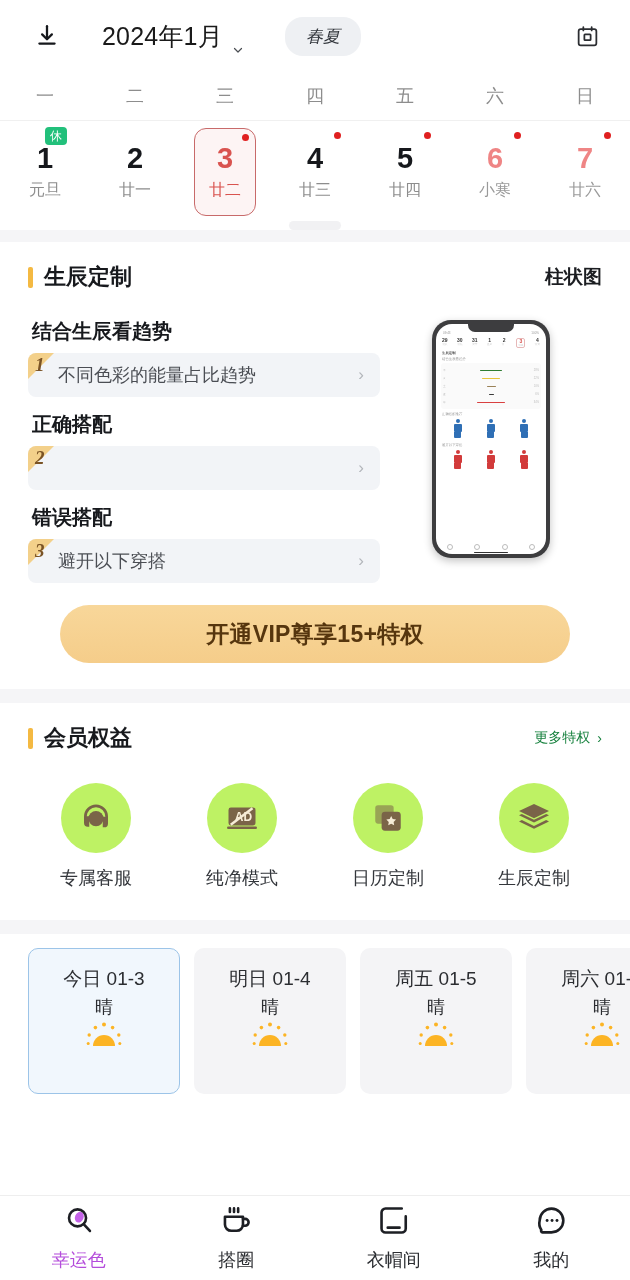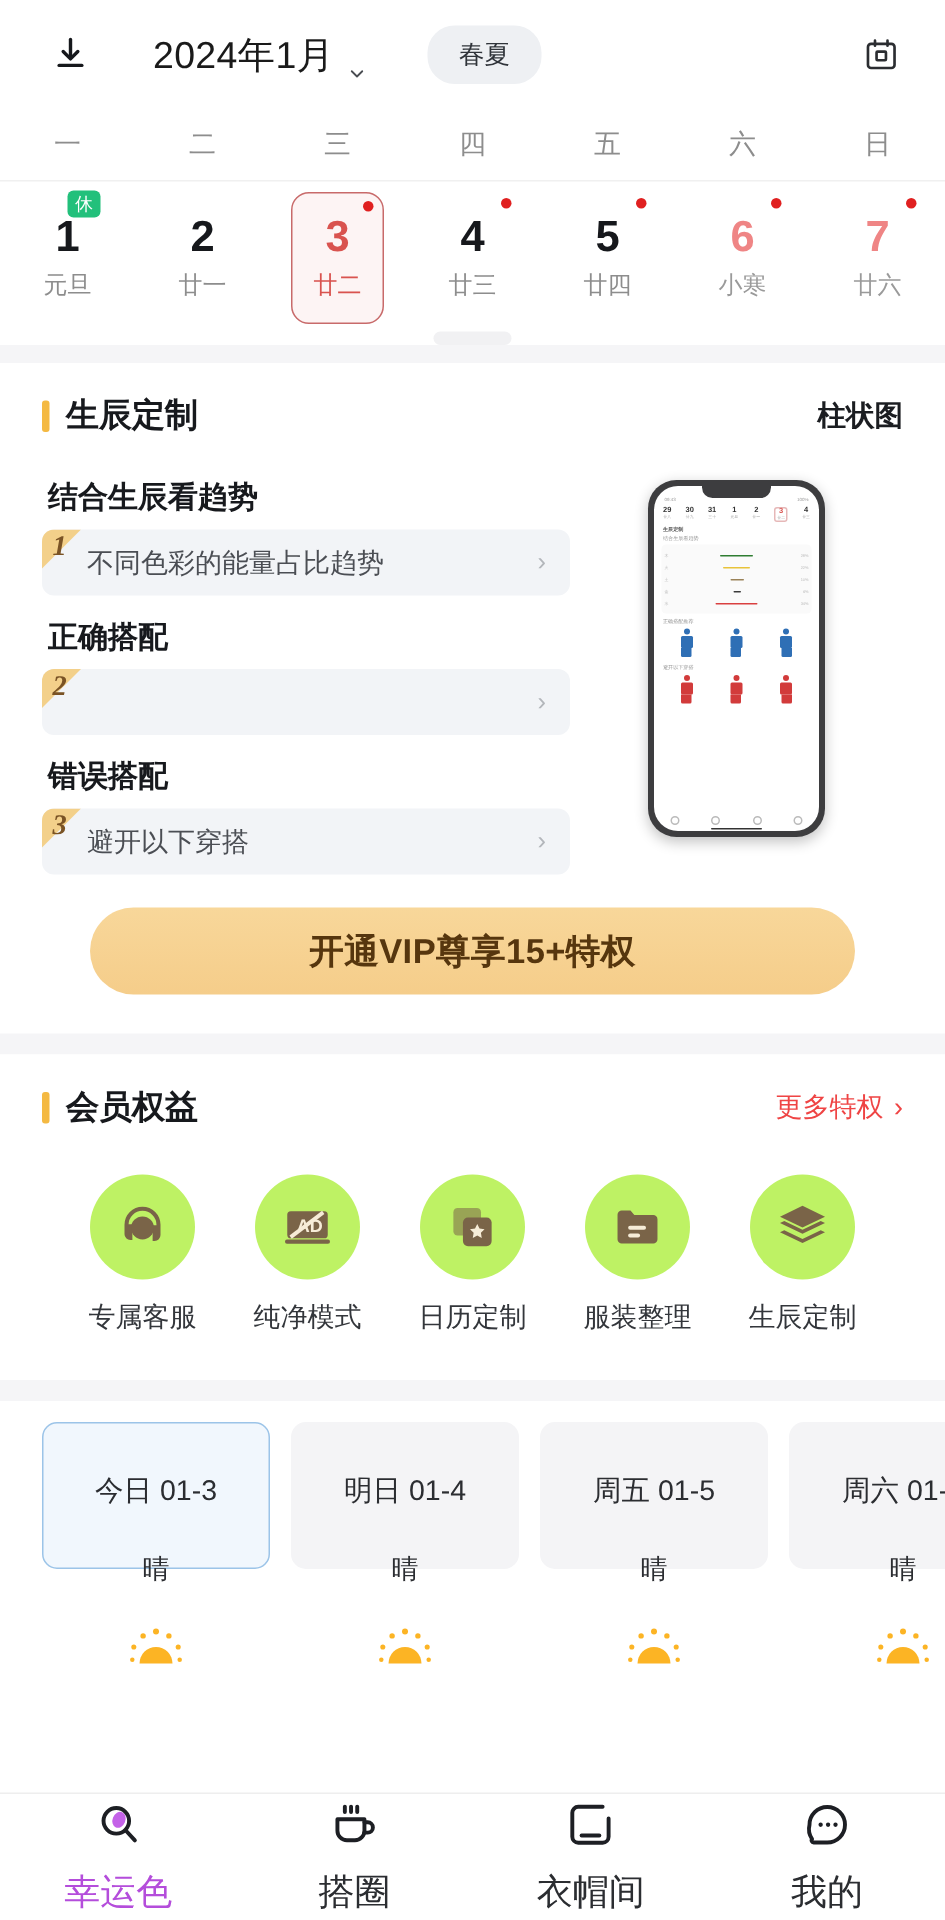--- a/index.html
+++ b/index.html
@@ -20,21 +20,21 @@
   }
   .hdr-icon { width: 34px; height: 34px; display:flex; align-items:center; justify-content:center; }
   .hdr-month {
     font-size: 25px; color: #1a1a1a; margin-left: 38px;
     display: flex; align-items: center; gap: 9px; letter-spacing: .2px;
   }
   .chev-dn { width: 11px; height: 11px; position: relative; top: 2px; }
   .season-chip {
     margin-left: 42px;
     background: #eef0f3; color: #30343a;
-    font-size: 17px; padding: 8px 21px; border-radius: 18px;
+    font-size: 17px; padding: 8px 21px; border-radius: 18px; font-style: italic;
   }
   .hdr-spacer { flex: 1; }
 
   
   .weekbar {
     height: 49px; flex:0 0 49px;
     display: grid; grid-template-columns: repeat(7, 1fr);
     align-items: center; border-bottom: 1px solid #f0f0f0;
   }
   .weekbar div { text-align:center; font-size: 18px; color: #8d8d8d; }
@@ -77,21 +77,21 @@
 
   
   .sec-gap { flex: 0 0 14px; background: #f5f5f7; }
   .section { background:#fff; padding: 0 28px; }
   .sec-head { display:flex; align-items:center; padding: 20px 0 6px; }
   .bar-mark { width: 5px; height: 21px; background: #f4b942; border-radius: 2px; margin-right: 11px; }
   .sec-title { font-size: 22px; font-weight: bold; color: #17191d; }
   .sec-right {
     margin-left:auto; font-size: 19px; color: #1b1d21; font-weight: bold;
   }
-  .sec-more { margin-left:auto; font-size: 18px; color: #ef4444; display:flex; align-items:center; gap:7px; }
+  .sec-more { margin-left:auto; font-size: 14px; color: #15803d; display:flex; align-items:center; gap:7px; }
 
   
   .bc-wrap { display:flex; }
   .bc-left { width: 352px; padding-top: 6px; }
   .bc-sub { font-size: 20px; font-weight: bold; color: #17191d; margin: 14px 0 8px 4px; }
   .bc-item {
     position: relative; height: 44px; background: #f2f4f7; border-radius: 8px;
     display:flex; align-items:center; padding: 0 16px 0 30px; overflow:hidden;
   }
   .bc-item .corner {
@@ -153,37 +153,37 @@
   .b-label { font-size: 18px; color: #33363b; }
 
   
   .city-head { display:flex; align-items:center; padding: 22px 0 4px; }
   .city-name {
     font-size: 24px; font-weight: bold; color: #f0a828;
     text-decoration: underline; text-underline-offset: 4px;
   }
   .wx-row { display:flex; gap: 14px; padding: 14px 0 0; }
   .wx-card {
-    flex: 0 0 152px; height: 98px; border-radius: 10px;
+    flex: 0 0 152px; height: 146px; border-radius: 10px;
     background: #f4f4f6; border: 1.6px solid transparent;
-    display:flex; flex-direction:column; align-items:center; padding-top: 32px; gap: 27px;
+    display:flex; flex-direction:column; align-items:center; padding-top: 17px; gap: 3px;
   }
   .wx-card.active { background: #f1f7fd; border-color: #9cc4e8; }
   .wx-day { font-size: 19px; color: #2b2d31; }
   .wx-cond { font-size: 18px; color: #2b2d31; }
   .sun { width: 36px; height: 26px; position: relative; }
 
   
   .tabbar {
     position:absolute; bottom:0; left:0; width: 630px; height: 85px;
     background: #fff; border-top: 1px solid #eeeeee;
     display:flex; align-items:center;
   }
   .tab { flex:1; display:flex; flex-direction:column; align-items:center; gap: 7px; }
-  .tab-label { font-size: 24px; color: #2b2d31; }
+  .tab-label { font-size: 18px; color: #2b2d31; }
   .tab.active .tab-label { color: #b44ddb; }
 </style>
 </head>
 <body>
 
 <div id="app">
 
   <div class="header">
     <div class="hdr-icon">
       <svg width="26" height="26" viewBox="0 0 24 24" fill="none" stroke="#16181c" stroke-width="2.1" stroke-linecap="round" stroke-linejoin="round">
@@ -458,30 +458,20 @@
         <div class="b-circle">
           <svg width="34" height="34" viewBox="0 0 24 24" fill="#7a6448">
             <rect x="3" y="3" width="13" height="13" rx="2" opacity="0.55"></rect>
             <rect x="7.5" y="7.5" width="13.5" height="13.5" rx="2.4"></rect>
             <path d="M14.25 10.6l1.05 2.15 2.37.34-1.71 1.67.4 2.36-2.11-1.11-2.12 1.11.41-2.36-1.72-1.67 2.37-.34z" fill="#f6ecd7"></path>
           </svg>
         </div>
         <div class="b-label">日历定制</div>
       </div>
 
-      <div class="benefit">
-        <div class="b-circle">
-          <svg width="34" height="34" viewBox="0 0 24 24" fill="#7a6448">
-            <path d="M2.6 6.2A2 2 0 0 1 4.6 4.2h4.1l1.8 2.2h8.9a2 2 0 0 1 2 2v9.4a2 2 0 0 1-2 2H4.6a2 2 0 0 1-2-2z"></path>
-            <rect x="7.6" y="11.4" width="8.4" height="1.9" rx="0.9" fill="#f6ecd7"></rect>
-            <rect x="7.6" y="15" width="5.6" height="1.9" rx="0.9" fill="#f6ecd7"></rect>
-          </svg>
-        </div>
-        <div class="b-label">服装整理</div>
-      </div>
 
       <div class="benefit">
         <div class="b-circle">
           <svg width="36" height="36" viewBox="0 0 24 24" fill="#7a6448">
             <path d="M12 2.6L22 7.4 12 12.2 2 7.4z"></path>
             <path d="M12 13.2L3.9 9.3 2 10.2 12 15l10-4.8-1.9-.9z"></path>
             <path d="M12 17.3L3.9 13.4 2 14.3 12 19.1l10-4.8-1.9-.9z"></path>
           </svg>
         </div>
         <div class="b-label">生辰定制</div>

